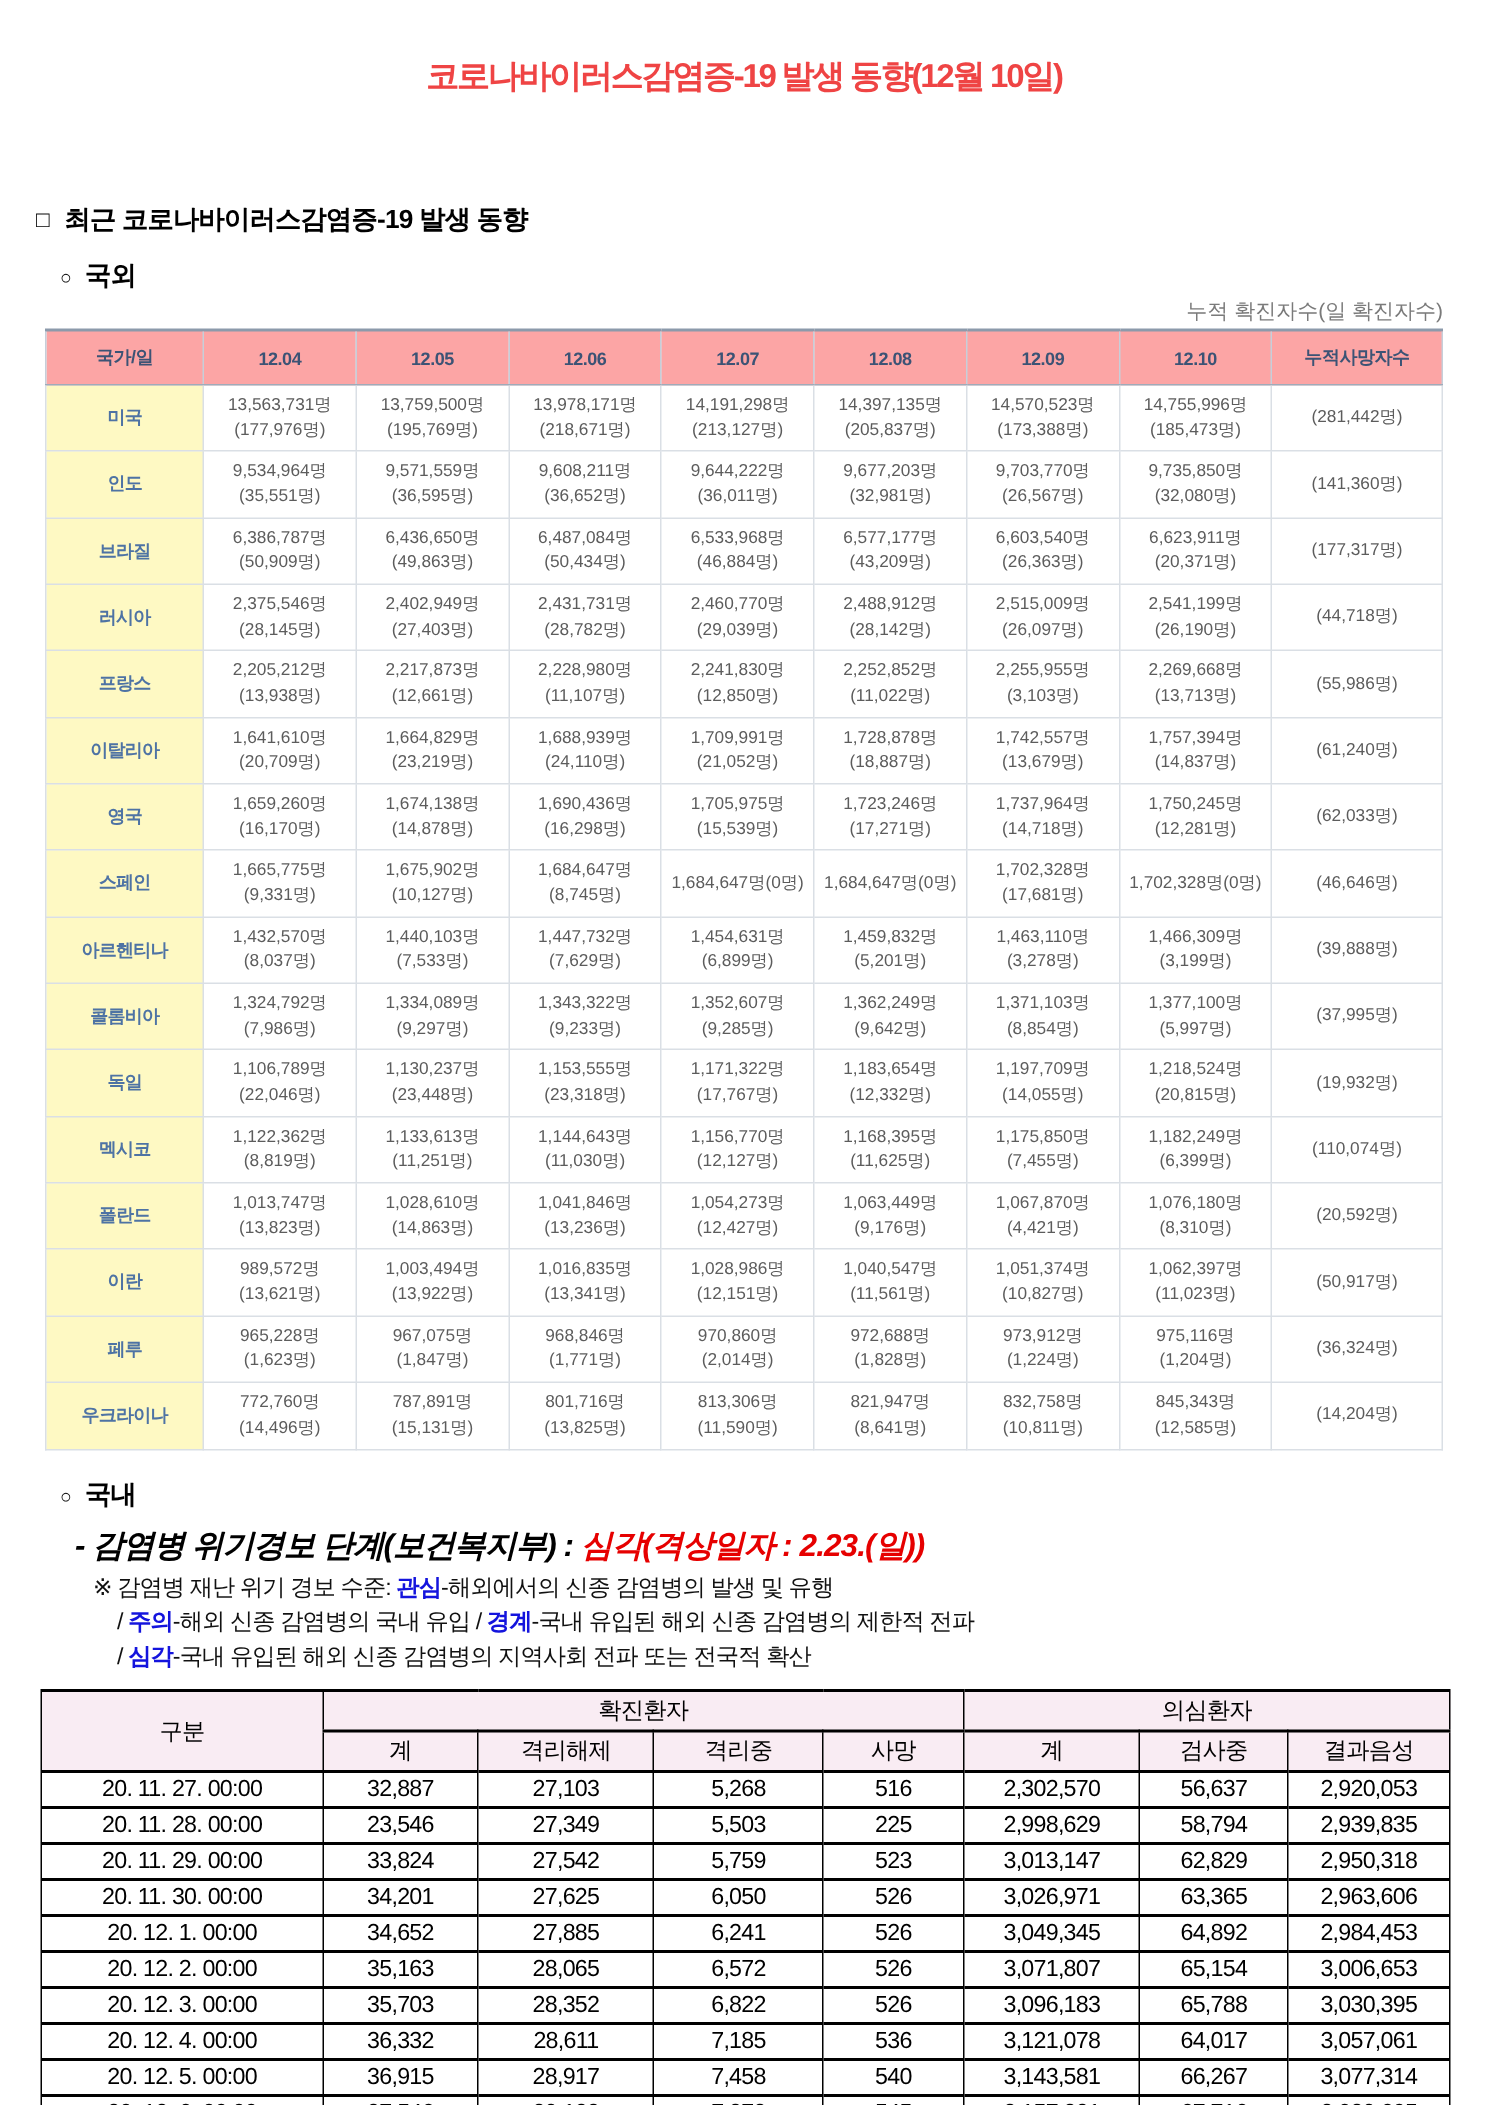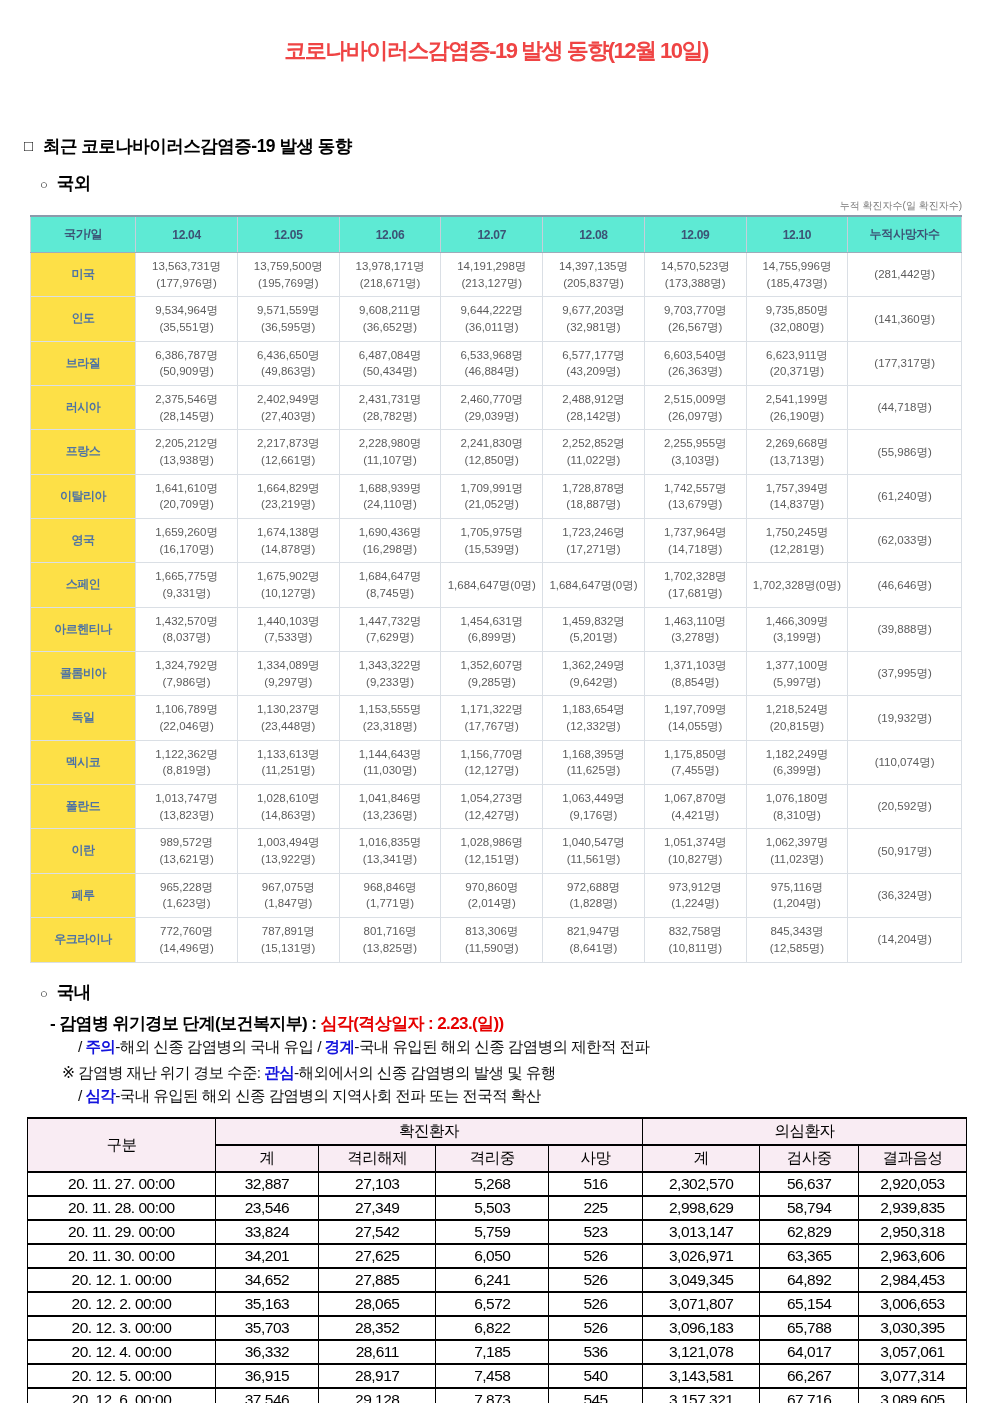--- a/index.html
+++ b/index.html
@@ -4,33 +4,33 @@
 <style>
   html,body{margin:0;padding:0;background:#fff;}
   .page{width:992px;min-height:1403px;background:#fff;
         font-family:"Liberation Sans","DejaVu Sans",sans-serif;color:#000;overflow:hidden;}
   .doc-title{text-align:center;margin:36px 0 0 0;font-size:22px;font-weight:900;
              letter-spacing:-1.5px;color:#ef4444;}
   .sec-recent{margin:68px 0 0 24px;font-size:17.5px;font-weight:700;letter-spacing:-0.5px;}
   .sec-recent .box-bullet{font-size:15px;font-weight:400;margin-right:6px;position:relative;top:-1px;}
   .sub-heading{margin:13px 0 0 40px;font-size:17.5px;font-weight:700;letter-spacing:-0.5px;}
   .sub-heading .circ{font-size:13px;font-weight:700;margin-right:5px;}
-  .tbl-note{width:962px;text-align:right;font-size:10px;color:#7a7a7a;margin:4px 0 2px 0;}
+  .tbl-note{width:962px;text-align:right;font-size:14px;color:#7a7a7a;margin:4px 0 2px 0;}
   
   table.overseas{width:932px;margin-left:30px;border-collapse:collapse;table-layout:fixed;}
-  .overseas th{background:#5eead4;color:#3c5375;font-weight:700;font-size:12px;
+  .overseas th{background:#fca5a5;color:#3c5375;font-weight:700;font-size:12px;
                border:1px solid #c6cfda;border-top:2px solid #8c9aab;border-bottom:1px solid #9fabba;
                padding:9px 2px;letter-spacing:-0.3px;}
   .overseas td{border:1px solid #dadfe5;color:#5c5c5c;text-align:center;
                font-size:11.5px;line-height:1.45;padding:5px 3px;background:#fff;
                word-wrap:break-word;}
-  .overseas td.country{color:#4e73a4;font-weight:700;font-size:12px;background:#fde047;
+  .overseas td.country{color:#4e73a4;font-weight:700;font-size:12px;background:#fef9c3;
                        letter-spacing:-0.5px;}
   
-  .dom-alert{margin:8px 12px 0 50px;font-size:17px;font-weight:700;letter-spacing:-0.6px;}
+  .dom-alert{margin:8px 12px 0 50px;font-size:21px;font-weight:700;letter-spacing:-0.6px;font-style:italic;}
   .dom-alert .alert-red{color:#e60000;}
   .lvl-line{font-size:15.5px;letter-spacing:-0.6px;color:#111;line-height:1.5;}
   .lvl-1{margin:3px 0 0 62px;}
   .lvl-2,.lvl-3{margin:0 0 0 78px;}
   .kw{color:#1414dd;font-weight:700;}
   
   table.domestic{width:940px;margin:10px 0 0 27px;border-collapse:collapse;table-layout:fixed;
                  font-size:15.5px;}
   .domestic th,.domestic td{border:1px solid #000;border-top-width:2px;border-bottom-width:2px;
                  text-align:center;padding:2px 4px;font-weight:400;letter-spacing:-0.5px;}
@@ -590,25 +590,25 @@
 
   <div class="sub-heading" style="margin-top:17px;">
     <span class="circ">○</span>
     <span>국내</span>
   </div>
 
   <div class="dom-alert">
     <span>- 감염병 위기경보 단계(보건복지부) : </span><span class="alert-red">심각(격상일자 : 2.23.(일))</span>
   </div>
 
+  <div class="lvl-line lvl-1">
+    <span>※ 감염병 재난 위기 경보 수준: </span><span class="kw">관심</span><span>-해외에서의 신종 감염병의 발생 및 유행</span>
+  </div>
   <div class="lvl-line lvl-2">
     <span>/ </span><span class="kw">주의</span><span>-해외 신종 감염병의 국내 유입 / </span><span class="kw">경계</span><span>-국내 유입된 해외 신종 감염병의 제한적 전파</span>
-  </div>
-  <div class="lvl-line lvl-1">
-    <span>※ 감염병 재난 위기 경보 수준: </span><span class="kw">관심</span><span>-해외에서의 신종 감염병의 발생 및 유행</span>
   </div>
   <div class="lvl-line lvl-3">
     <span>/ </span><span class="kw">심각</span><span>-국내 유입된 해외 신종 감염병의 지역사회 전파 또는 전국적 확산</span>
   </div>
 
   <table class="domestic">
     <colgroup>
       <col style="width:20%">
         <col style="width:11%">
         <col style="width:12.5%">

